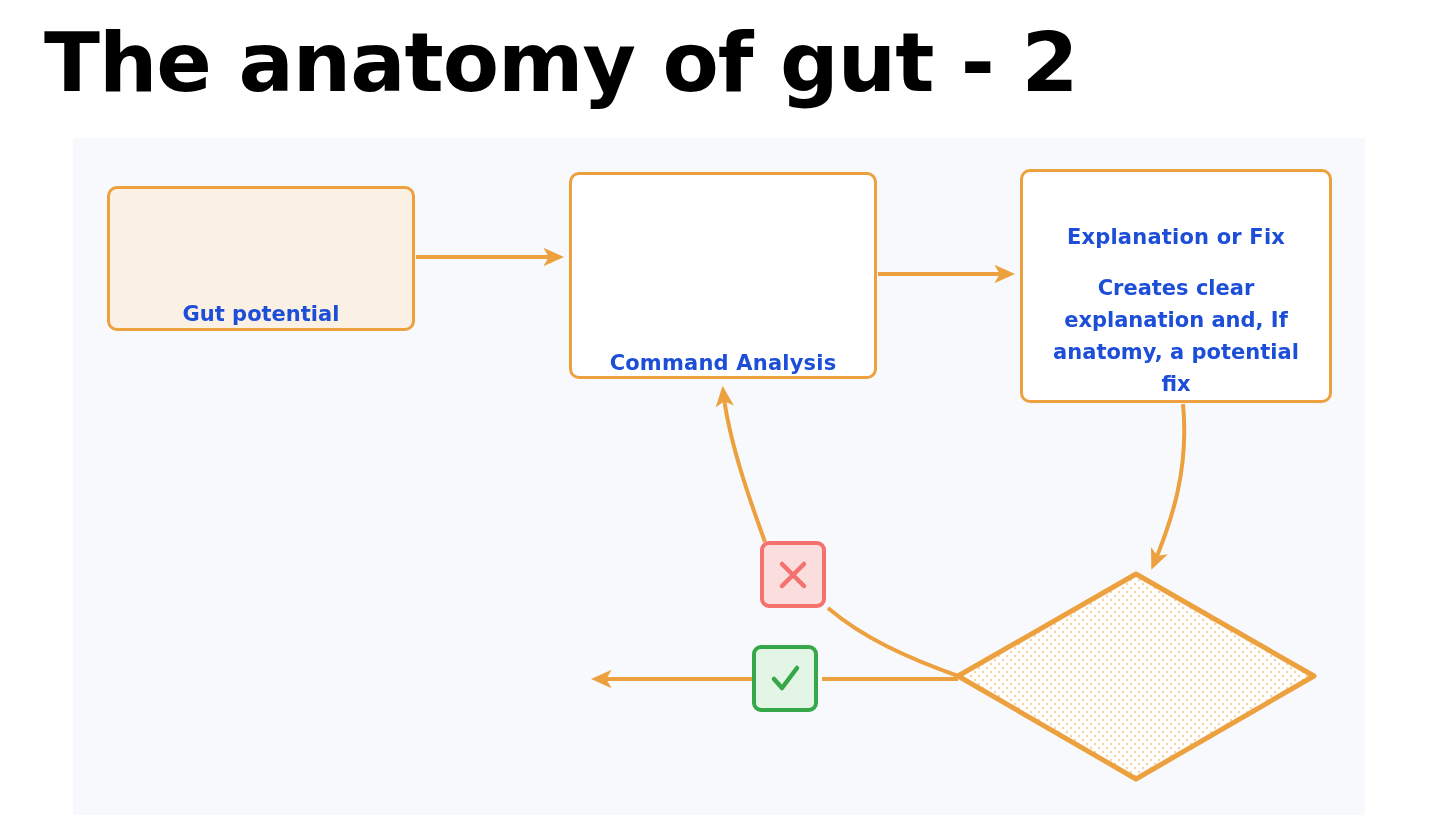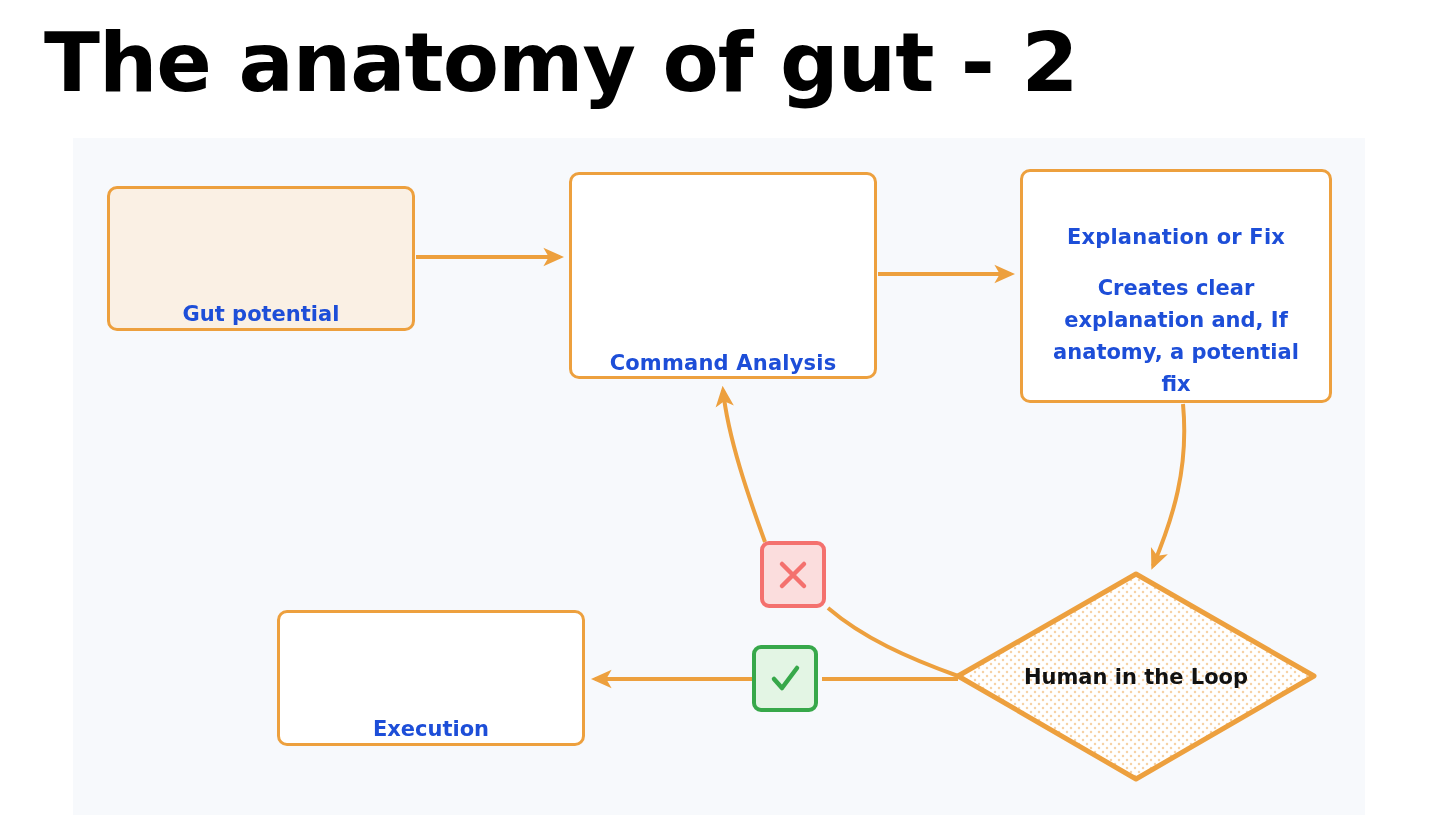--- a/index.html
+++ b/index.html
@@ -180,27 +180,21 @@
 
   <div class="node" id="node-analysis">
     <div class="title">Command Analysis</div>
   </div>
 
   <div class="node" id="node-explanation">
     <div class="title">Explanation or Fix</div>
     <div class="body">Creates clear explanation and, If anatomy, a potential fix</div>
   </div>
 
-  <div id="node-decision">
-    <div class="diamond-label">Human in the Loop</div>
-  </div>
-
-  <div class="node" id="node-execution">
-    <div class="single">Execution</div>
-  </div>
+
 
   <div class="badge" id="badge-reject">
     <svg width="36" height="36" viewBox="0 0 36 36">
       <path d="M 7 7 L 29 29 M 29 7 L 7 29" stroke="#f4716e" stroke-width="4.5" stroke-linecap="round" fill="none"></path>
     </svg>
   </div>
 
   <div class="badge" id="badge-accept">
     <svg width="36" height="36" viewBox="0 0 36 36">
       <path d="M 7 18 L 15 27 L 30 7" stroke="#37a84a" stroke-width="4.5" stroke-linecap="round" stroke-linejoin="round" fill="none"></path>

